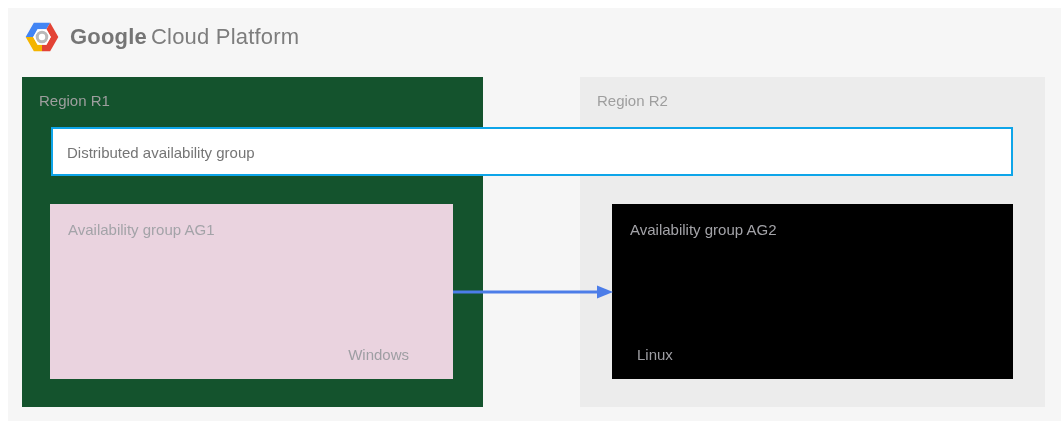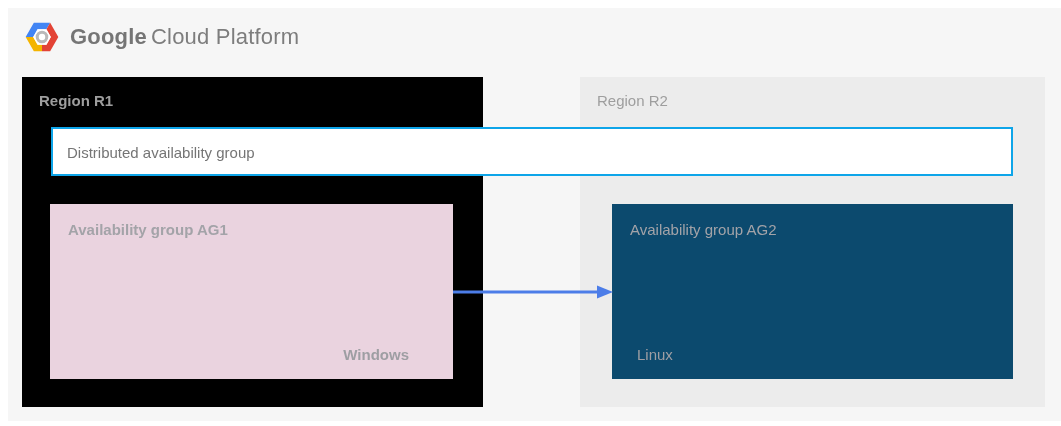--- a/index.html
+++ b/index.html
@@ -101,31 +101,31 @@
         <polygon points="74,8 98,50 74,92 50,92 50,73 63,73 76,50 63,27" style="fill: rgb(227, 67, 53);"></polygon>
         <polygon points="50,92 26,92 2,50 24,50 37,73 50,73" style="fill: rgb(244, 180, 0);"></polygon>
         <polygon points="24,50 37,27 63,27 76,50 63,73 37,73" fill="#ffffff"></polygon>
         <circle cx="50" cy="50" r="14" fill="#ffffff" stroke-width="9" style="stroke: rgb(185, 185, 185);"></circle>
       </svg>
       <div class="brand">
         <span class="brand-google">Google</span><span class="brand-cloud">Cloud Platform</span>
       </div>
     </div>
 
-    <div class="region region-r1" style="background-color: #000000; font-weight: bold;">
+    <div class="region region-r1" style="background-color: #14532d;">
       <div class="region-label">Region R1</div>
       <div class="ag ag1" style="background-color: rgb(234, 211, 223); text-align: right;">
         <div class="ag-label">Availability group AG1</div>
         <div class="os-label os-right">Windows</div>
       </div>
     </div>
 
     <div class="region region-r2" style="background-color: rgb(236, 236, 236); text-align: center;">
       <div class="region-label">Region R2</div>
-      <div class="ag ag2" style="background-color: #0c4a6e; padding-left: 33px;">
+      <div class="ag ag2" style="background-color: #000000; padding-left: 33px;">
         <div class="ag-label">Availability group AG2</div>
         <div class="os-label os-left">Linux</div>
       </div>
     </div>
 
     <div class="dag-box">
       <span class="dag-label">Distributed availability group</span>
     </div>
 
     <svg class="arrow" viewBox="0 0 160 20">

